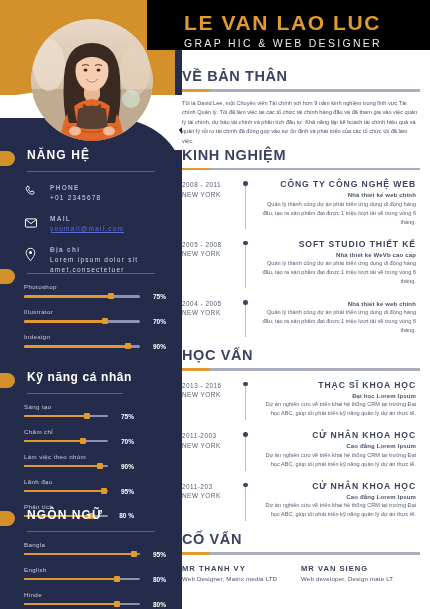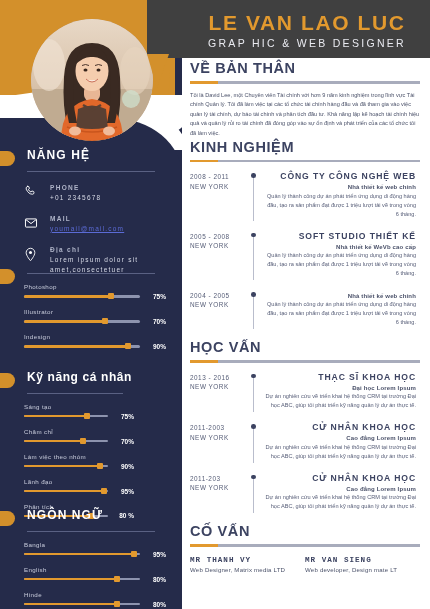--- a/index.html
+++ b/index.html
@@ -55,24 +55,23 @@
   
   .photo-wrap {
     position:absolute; left:31px; top:19px; width:122px; height:122px;
     border-radius:50%; overflow:hidden; z-index:6;
     background:#cbb6a4;
   }
   .photo-svg { display:block; width:122px; height:122px; }
 
   
   .header {
-    position:absolute; left:147px; top:0; width:283px; height:58px;
-    background:#404040; z-index:5;
+    position:absolute; left:147px; top:0; width:283px; height:50px;
+    background:#000000; z-index:5;
     padding:12px 0 0 37px;
-    text-align:center;
   }
   .header-name {
     color:#E2992E; font-size:21px; font-weight:bold;
     letter-spacing:1.6px; line-height:1.05;
     font-family:"Liberation Sans", sans-serif;
   }
   .header-role {
     color:#E9EAF0; font-size:10.5px; letter-spacing:2.3px;
     margin-top:3px; font-weight:normal;
   }
@@ -123,22 +122,22 @@
   .fill { position:absolute; left:0; top:0; height:2.5px; background:#E2992E; border-radius:2px; }
   .knob {
     position:absolute; top:-2px; width:6px; height:6px; background:#E2992E;
     border-radius:1px; transform:translateX(-3px);
   }
   .pct { color:#ffffff; font-size:6.5px; font-weight:bold; width:26px; text-align:right; }
   .pct.wrap { line-height:1.05; }
 
   
   .main {
-    position:absolute; left:182px; top:50px; width:248px; height:543px;
-    padding:10px 10px 0 8px; z-index:3;
+    position:absolute; left:182px; top:58px; width:248px; height:543px;
+    padding:10px 10px 0 0; z-index:3;
   }
   .sec-title {
     color:#3C4361; font-size:14.5px; font-weight:bold; letter-spacing:.6px;
   }
   .sec-rule { position:relative; height:2.6px; background:#A8ACBC; margin:5px 0 0 0; }
   .sec-rule::before {
     content:""; position:absolute; left:0; top:0; width:28px; height:2.6px; background:#E2992E;
   }
   .about-text {
     color:#4A5169; font-size:5.6px; line-height:1.72; margin-top:7px; text-align:left;
@@ -163,21 +162,21 @@
   .entry-body { flex:1; padding-right:4px;text-align:right; }
   .e-title {
     color:#3C4361; font-size:8.6px; font-weight:bold; letter-spacing:.9px; line-height:1.2;
   }
   .e-sub { color:#4A5169; font-size:6px; font-weight:bold; margin-top:2.5px; letter-spacing:.15px; }
   .e-desc { color:#565D77; font-size:5.6px; line-height:1.62; margin-top:1.5px; }
 
   
   .refs { display:flex; margin-top:9px; }
   .ref { flex:1; padding-right:8px; }
-  .ref-name { color:#3C4361; font-size:7.6px; font-weight:bold; letter-spacing:1px;font-family:Liberation Mono, monospace; }
+  .ref-name { color:#3C4361; font-size:7.6px; font-weight:bold; letter-spacing:1px; }
   .ref-line { color:#4A5169; font-size:6.1px; line-height:1.62; letter-spacing:.2px; margin-top:1px; }
 </style>
 </head>
 <body>
 
 <div class="cv">
 
   <div class="sidebar"></div>
   <div class="orange-blob2"></div>
   <div class="orange-blob"></div>

